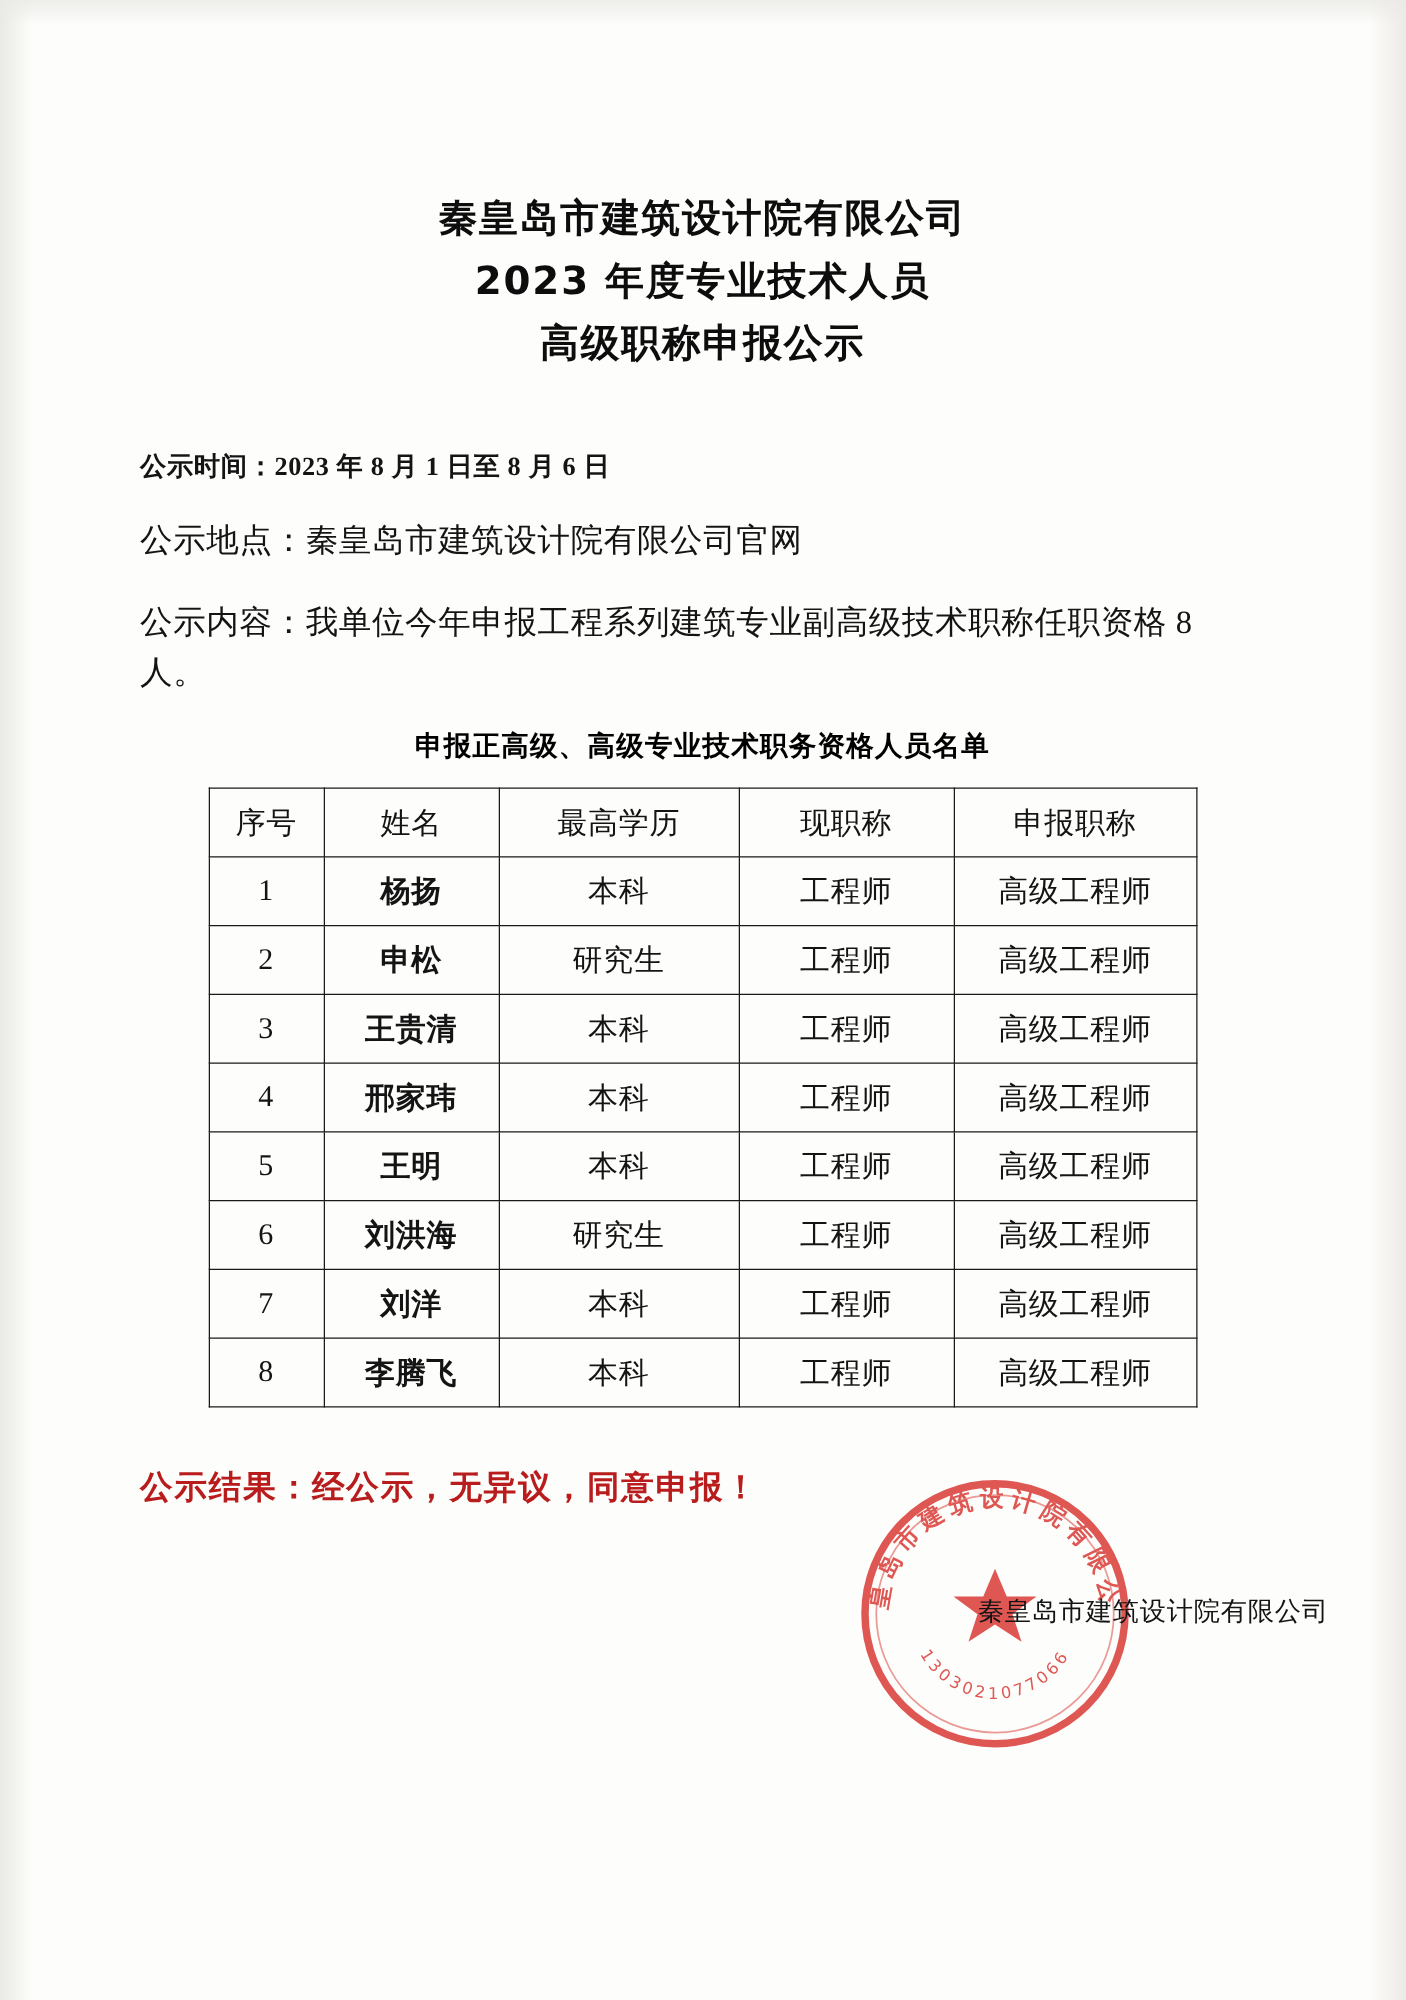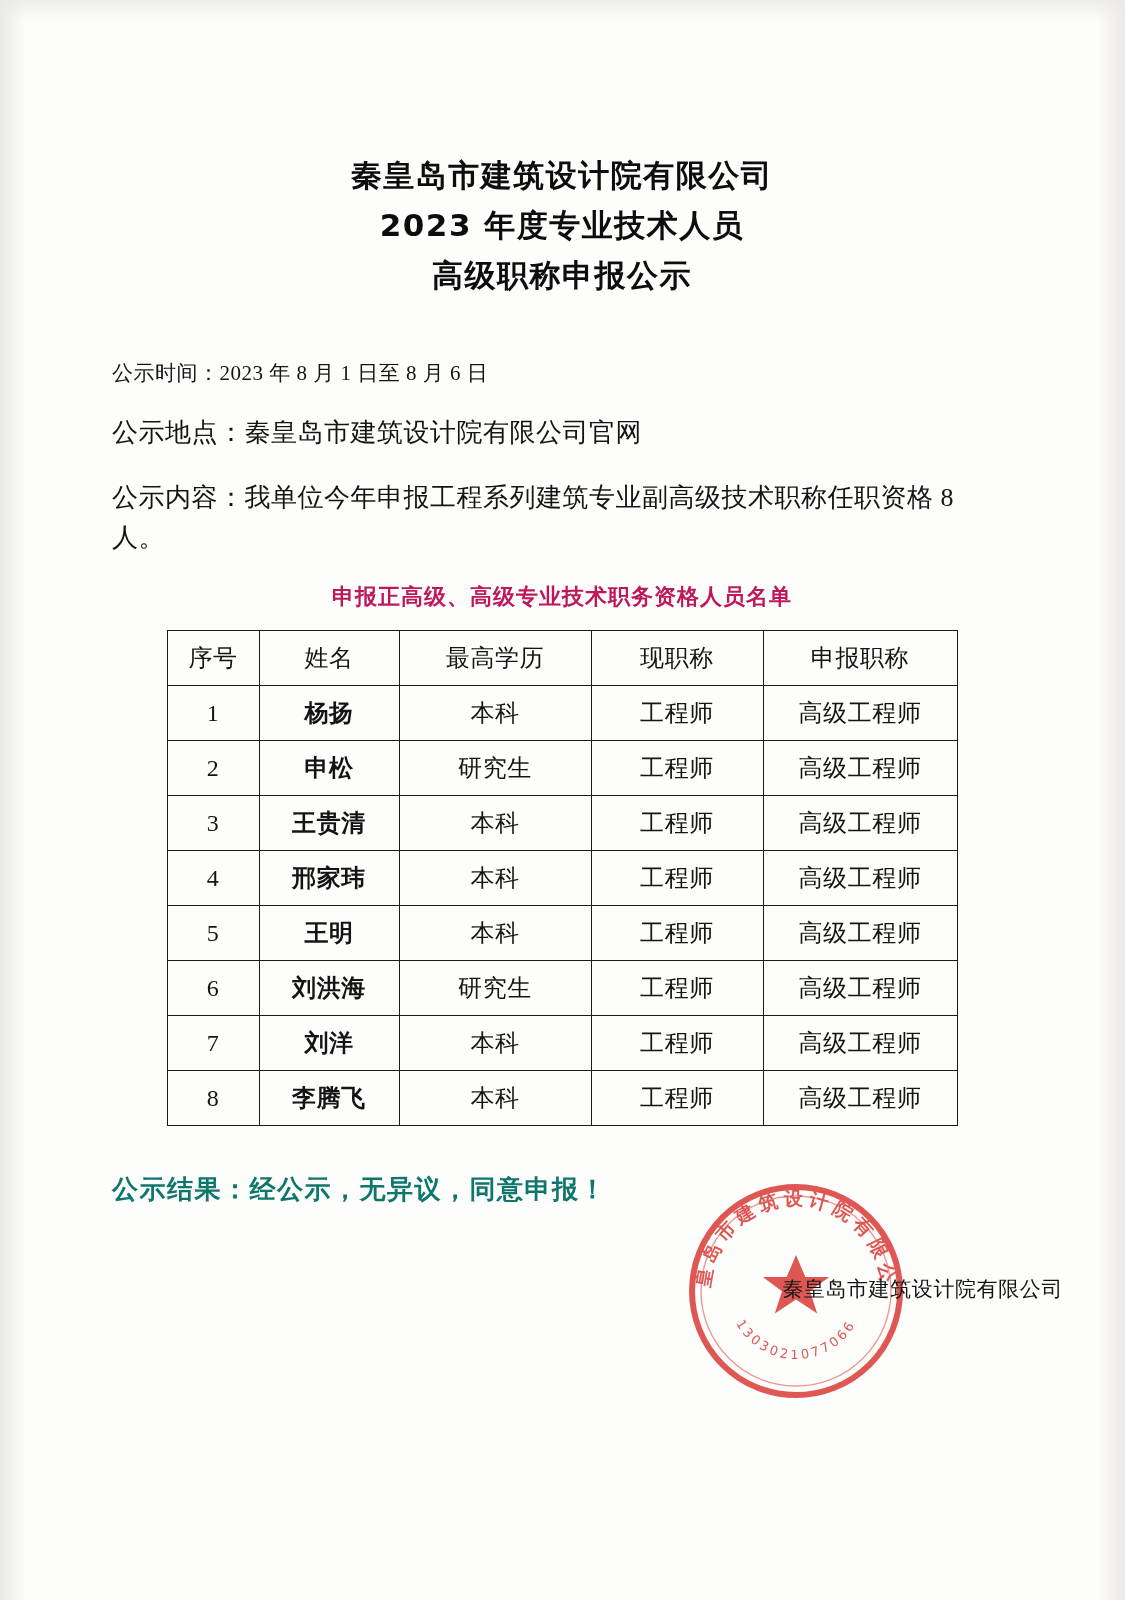--- a/index.html
+++ b/index.html
@@ -69,37 +69,38 @@
     line-height: 1.55;
     margin-bottom: 24px;
     letter-spacing: 0.5px;
   }
   .meta-left {
     width: 470px;
     flex: 0 0 470px;
   }
   .meta-right {
     flex: 1;
+    font-weight: bold;
   }
   .meta-single {
     font-size: 26px;
     line-height: 1.55;
     margin-bottom: 24px;
     letter-spacing: 0.5px;
   }
 
   .table-caption {
     text-align: center;
     font-family: "DejaVu Sans", "Liberation Sans", sans-serif;
     font-weight: bold;
     font-size: 22px;
     letter-spacing: 1px;
     margin-top: 20px;
     margin-bottom: 18px;
-    color: #be185d;
+    color: #000000;
   }
 
   table.roster {
     border-collapse: collapse;
     width: 790px;
     margin: 0 auto;
     table-layout: fixed;
   }
   table.roster th,
   table.roster td {
@@ -123,21 +124,21 @@
     font-family: Liberation Serif, serif;
     font-weight: bold;
   }
 
   .result-line {
     font-family: "DejaVu Sans", "Liberation Sans", sans-serif;
     font-weight: bold;
     font-size: 26px;
     letter-spacing: 1.5px;
     margin-top: 46px;
-    color: #0f766e;
+    color: #b91c1c;
   }
 
   .signature {
     position: absolute;
     right: 62px;
     top: 1270px;
     text-align: left;
     font-size: 21px;
     line-height: 1.85;
     letter-spacing: 0.6px;

